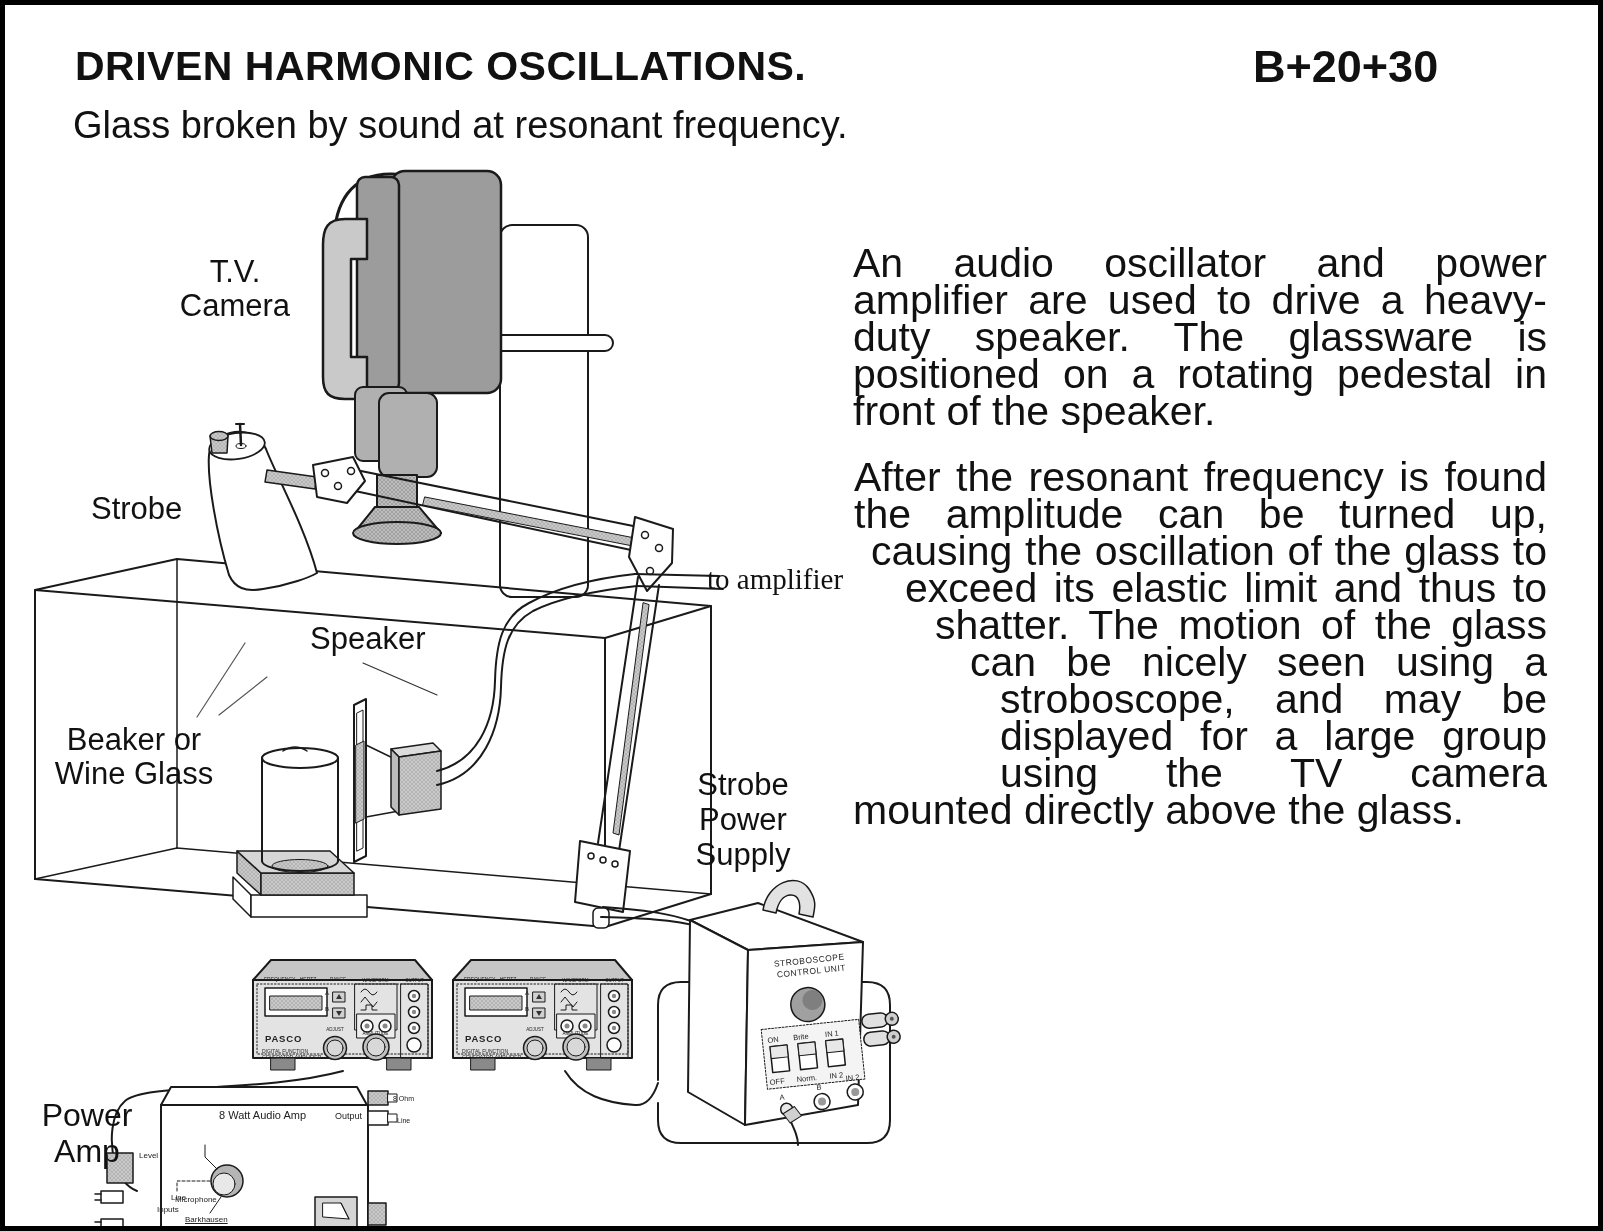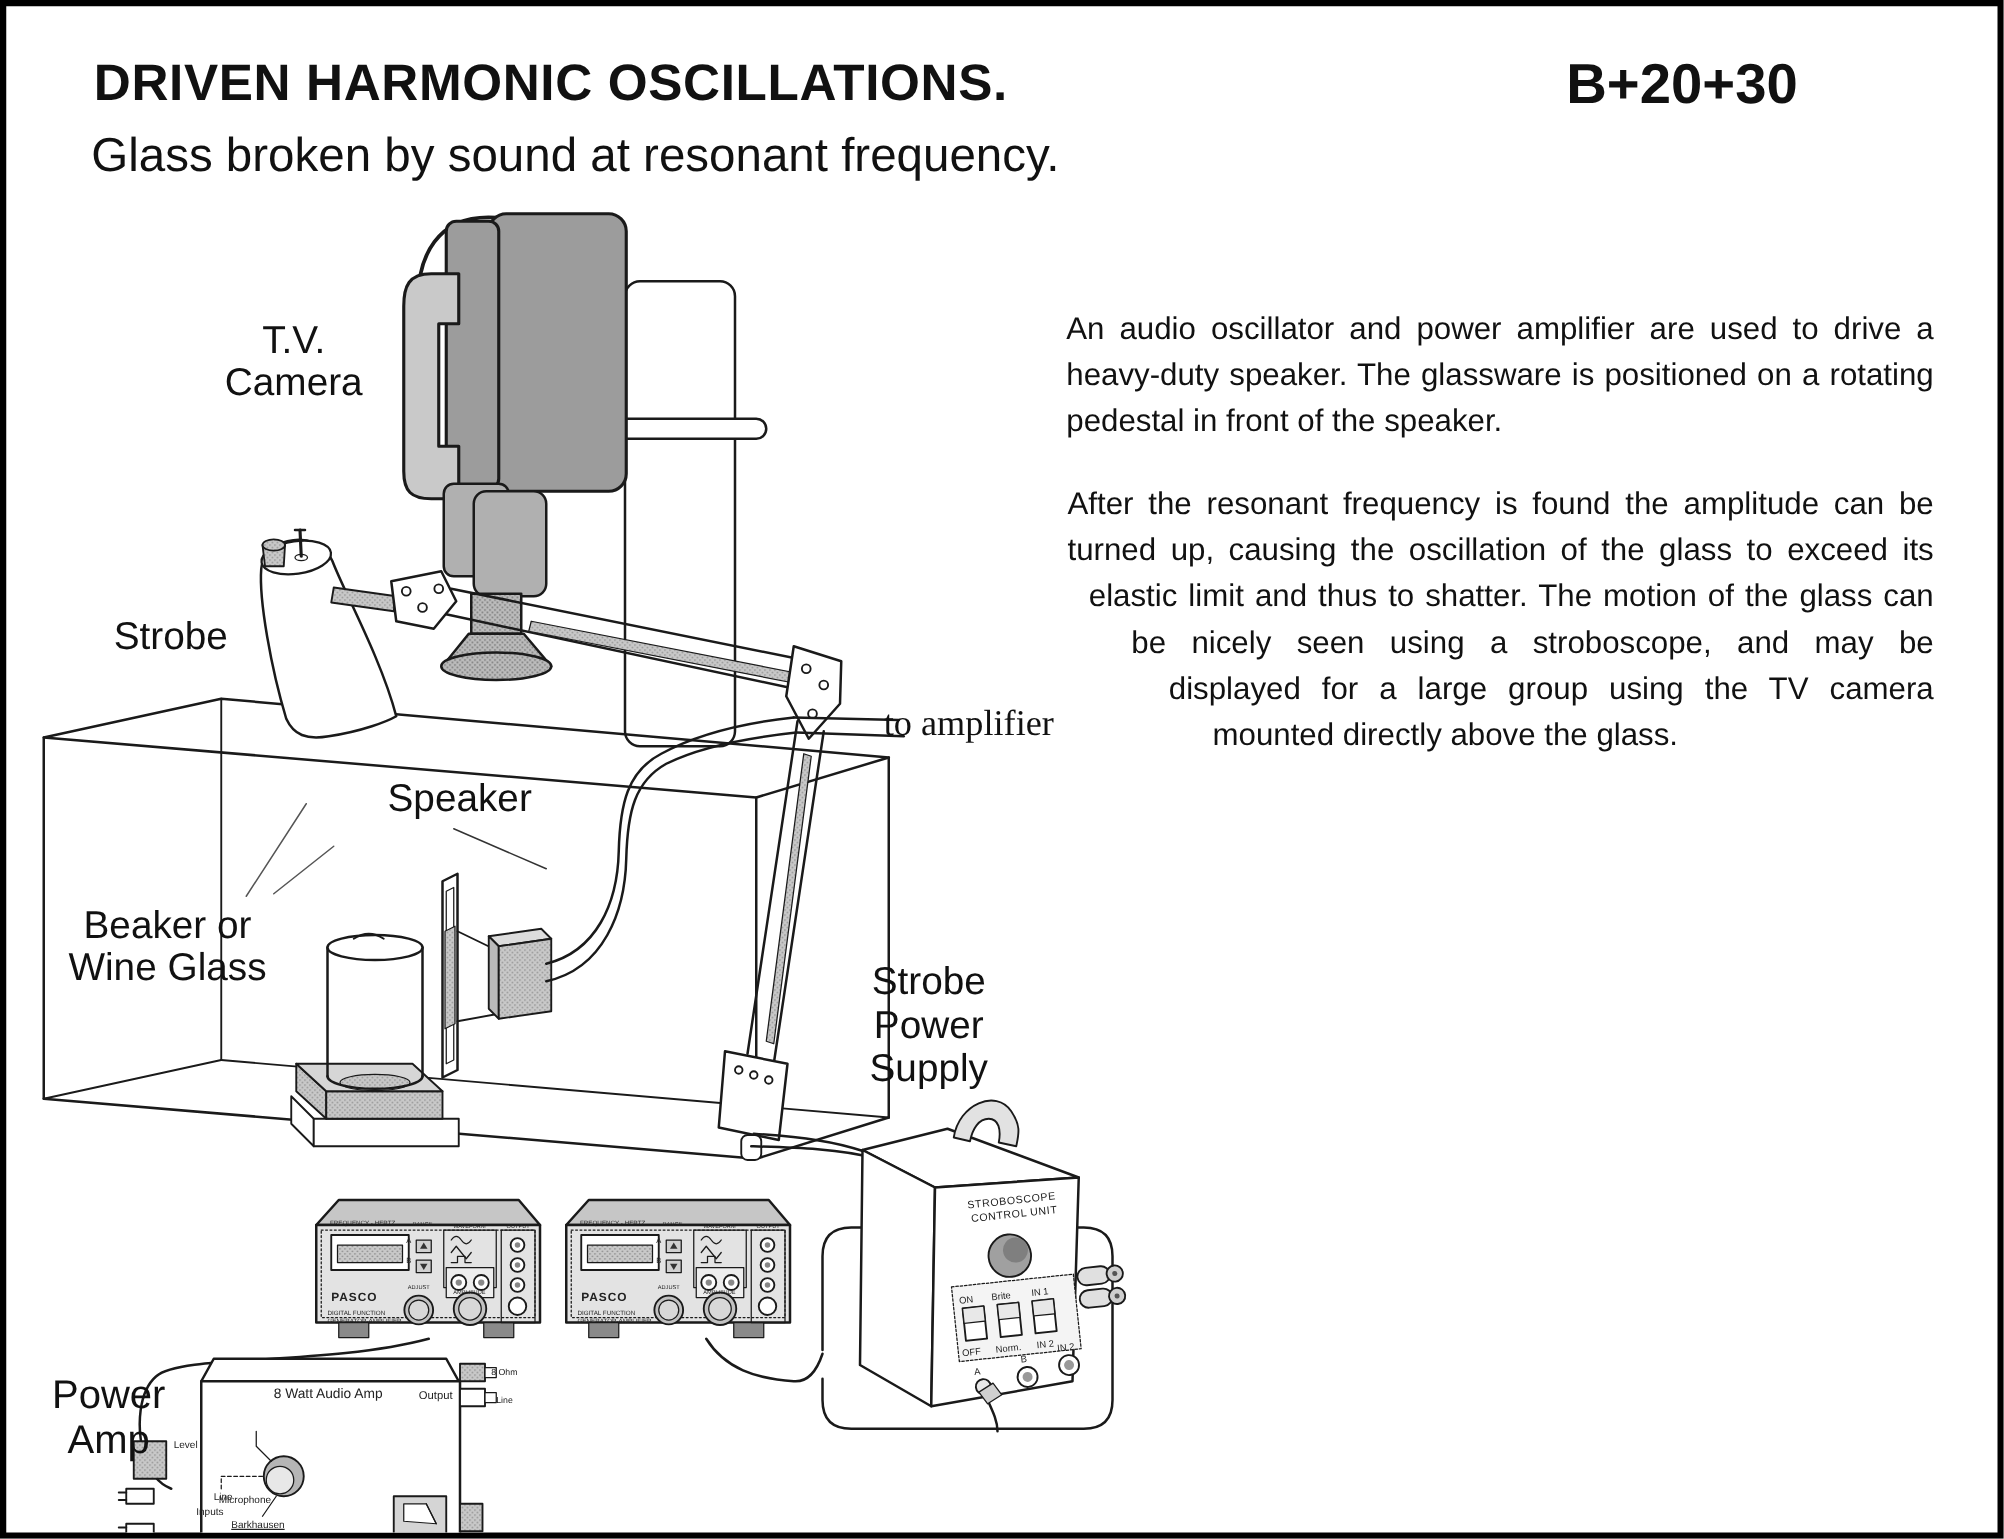--- a/index.html
+++ b/index.html
@@ -6,21 +6,21 @@
   #page{
     position:relative;width:1603px;height:1231px;background:#ffffff;
     border:5px solid #000;box-sizing:border-box;overflow:hidden;
     font-family:"Liberation Sans",sans-serif;color:#111;
   }
   #art{position:absolute;left:0;top:0;width:1603px;height:1231px;}
   .abs{position:absolute;}
   .hdr-title{left:70px;top:38px;font-size:41px;font-weight:bold;letter-spacing:.5px;white-space:nowrap;}
   .hdr-code{left:1248px;top:36px;font-size:45px;font-weight:bold;white-space:nowrap;}
   .hdr-sub{left:68px;top:99px;font-size:38px;white-space:nowrap;}
-  .copy{left:848px;top:240px;width:694px;font-size:25px;line-height:37px;text-align:justify;}
+  .copy{left:848px;top:240px;width:694px;font-size:41px;line-height:37px;text-align:justify;}
   .copy p{margin:0 0 29px 0;}
   .copy p:last-child{margin-bottom:0;}
   .fs{float:left;clear:left;height:37px;}
   .f0{width:1px;height:74px;}
   .f1{width:18px;}
   .f2{width:52px;}
   .f3{width:82px;}
   .f4{width:117px;}
   .f5{width:147px;height:111px;}
   .dlabel{font-size:31px;line-height:34px;white-space:nowrap;}

